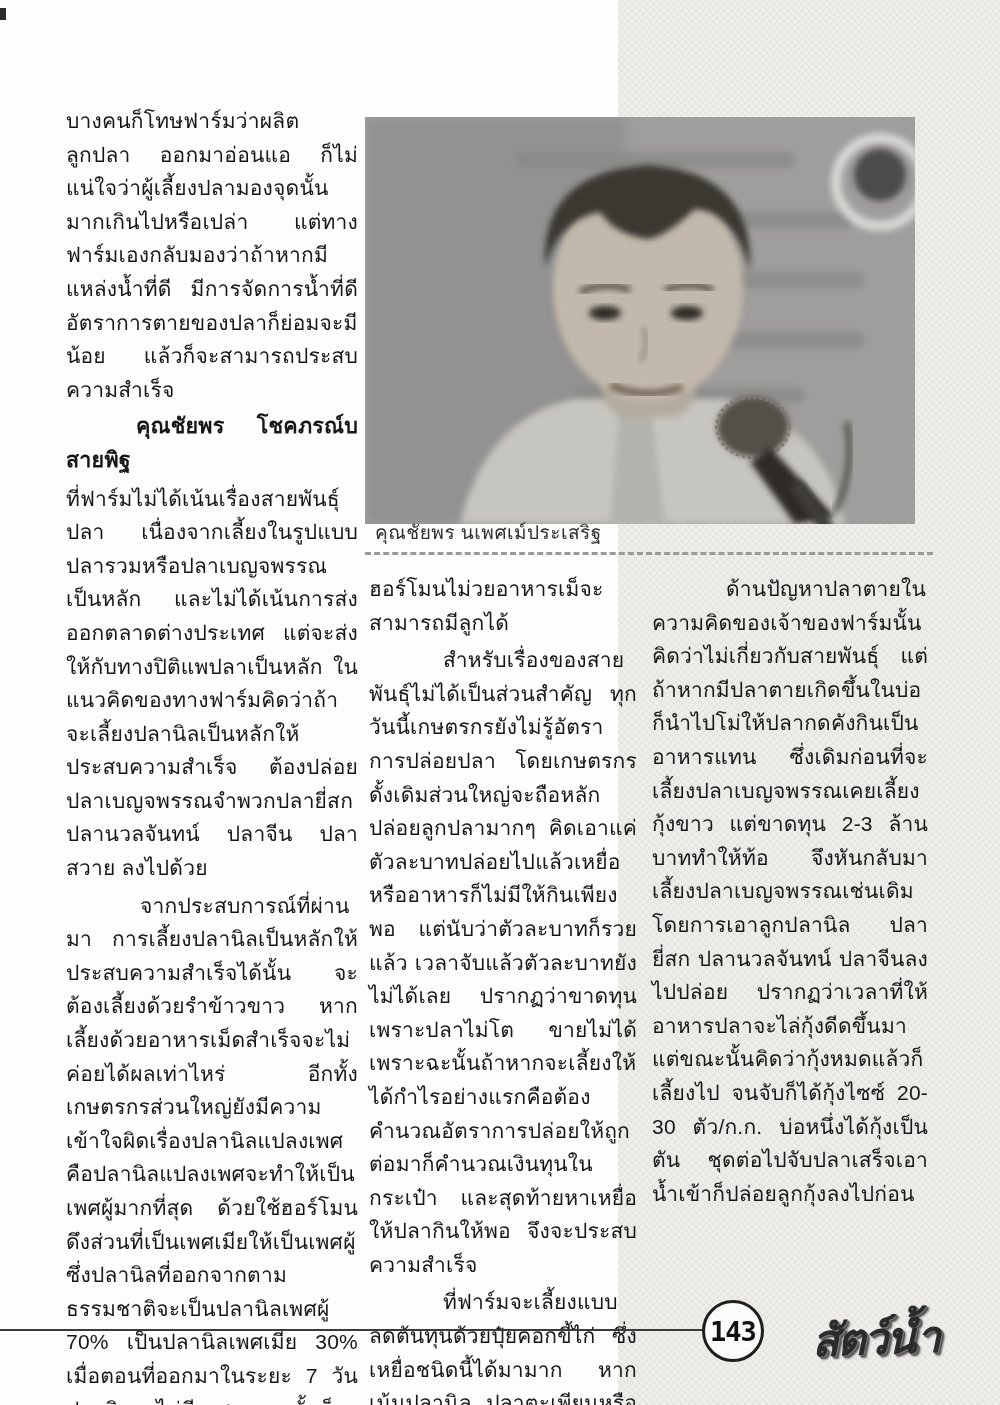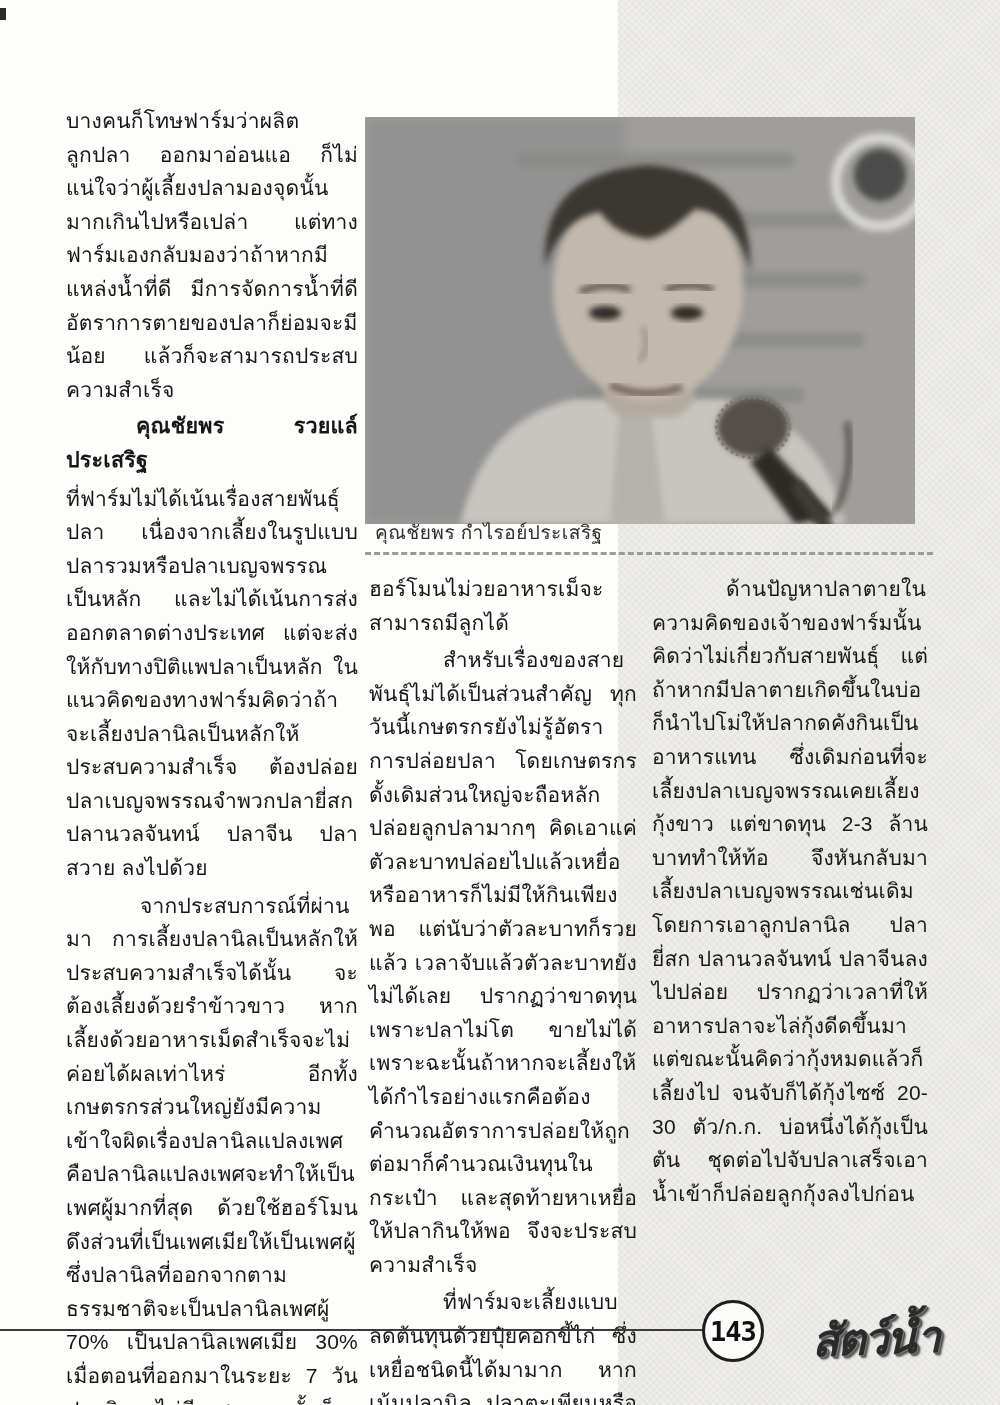--- a/index.html
+++ b/index.html
@@ -51,21 +51,21 @@
 </head>
 <body>
 
 <div class="page">
 
   <div class="paper-wash"></div>
   <div class="speck"></div>
 
   <div class="col col-left">
     <p>บางคนก็โทษฟาร์มว่าผลิตลูกปลา ออกมาอ่อนแอ ก็ไม่แน่ใจว่าผู้เลี้ยงปลามองจุดนั้นมากเกินไปหรือเปล่า แต่ทางฟาร์มเองกลับมองว่าถ้าหากมีแหล่งน้ำที่ดี มีการจัดการน้ำที่ดี อัตราการตายของปลาก็ย่อมจะมีน้อย แล้วก็จะสามารถประสบความสำเร็จ</p>
-    <p class="name-heading">คุณชัยพร รวยแล์ประเสริฐ</p>
+    <p class="name-heading">คุณชัยพร โชคภรณ์บสายพิฐ</p>
     <p>ที่ฟาร์มไม่ได้เน้นเรื่องสายพันธุ์ปลา เนื่องจากเลี้ยงในรูปแบบปลารวมหรือปลาเบญจพรรณเป็นหลัก และไม่ได้เน้นการส่งออกตลาดต่างประเทศ แต่จะส่งให้กับทางปิติแพปลาเป็นหลัก ในแนวคิดของทางฟาร์มคิดว่าถ้าจะเลี้ยงปลานิลเป็นหลักให้ประสบความสำเร็จ ต้องปล่อยปลาเบญจพรรณจำพวกปลายี่สก ปลานวลจันทน์ ปลาจีน ปลาสวาย ลงไปด้วย</p>
     <p class="indent">จากประสบการณ์ที่ผ่านมา การเลี้ยงปลานิลเป็นหลักให้ประสบความสำเร็จได้นั้น จะต้องเลี้ยงด้วยรำข้าวขาว หากเลี้ยงด้วยอาหารเม็ดสำเร็จจะไม่ค่อยได้ผลเท่าไหร่ อีกทั้งเกษตรกรส่วนใหญ่ยังมีความเข้าใจผิดเรื่องปลานิลแปลงเพศ คือปลานิลแปลงเพศจะทำให้เป็นเพศผู้มากที่สุด ด้วยใช้ฮอร์โมนดึงส่วนที่เป็นเพศเมียให้เป็นเพศผู้ ซึ่งปลานิลที่ออกจากตามธรรมชาติจะเป็นปลานิลเพศผู้ 70% เป็นปลานิลเพศเมีย 30% เมื่อตอนที่ออกมาในระยะ 7 วันปลานิลจะไม่มีเพศ จากนั้นก็จะใช้ฮอร์โมนดึงอีก 30% ให้เป็นเพศผู้ ซึ่งจุดนี้เกษตรกรหลายรายจะยังไม่เข้าใจ โดยส่วนมากจะเข้าใจว่าเป็นปลานิลหมัน แต่ถ้าหากให้</p>
   </div>
 
   <div class="photo">
     <svg width="550" height="407" viewBox="0 0 550 407" xmlns="http://www.w3.org/2000/svg">
       <defs>
         <filter id="soft" x="-20%" y="-20%" width="140%" height="140%">
           <feGaussianBlur stdDeviation="3"></feGaussianBlur>
         </filter>
@@ -109,21 +109,21 @@
       <g>
         <ellipse cx="388" cy="310" rx="36" ry="30" fill="#55504a" filter="url(#soft)"></ellipse>
         <ellipse cx="388" cy="310" rx="36" ry="30" fill="none" stroke="#807a72" stroke-width="4" stroke-dasharray="3 3"></ellipse>
         <path d="M405 330 L470 400 L430 407 L385 345 Z" fill="#2e2b28" filter="url(#soft)"></path>
         <rect x="440" y="360" width="14" height="60" rx="6" transform="rotate(-35 447 390)" fill="#413d39" filter="url(#soft)"></rect>
         <path d="M470 395 q20 -40 12 -90" stroke="#56524d" stroke-width="6" fill="none" filter="url(#soft)"></path>
       </g>
     </svg>
   </div>
 
-  <div class="caption">คุณชัยพร  กำไรอย์ประเสริฐ</div>
+  <div class="caption">คุณชัยพร  นเพศเม์ประเสริฐ</div>
   <div class="caption-rule"></div>
 
   <div class="col col-mid">
     <p>ฮอร์โมนไม่วยอาหารเม็จะสามารถมีลูกได้</p>
     <p class="indent">สำหรับเรื่องของสายพันธุ์ไม่ได้เป็นส่วนสำคัญ ทุกวันนี้เกษตรกรยังไม่รู้อัตราการปล่อยปลา โดยเกษตรกรดั้งเดิมส่วนใหญ่จะถือหลักปล่อยลูกปลามากๆ คิดเอาแค่ตัวละบาทปล่อยไปแล้วเหยื่อหรืออาหารก็ไม่มีให้กินเพียงพอ แต่นับว่าตัวละบาทก็รวยแล้ว เวลาจับแล้วตัวละบาทยังไม่ได้เลย ปรากฏว่าขาดทุนเพราะปลาไม่โต ขายไม่ได้ เพราะฉะนั้นถ้าหากจะเลี้ยงให้ได้กำไรอย่างแรกคือต้องคำนวณอัตราการปล่อยให้ถูก ต่อมาก็คำนวณเงินทุนในกระเป๋า และสุดท้ายหาเหยื่อให้ปลากินให้พอ จึงจะประสบความสำเร็จ</p>
     <p class="indent">ที่ฟาร์มจะเลี้ยงแบบลดต้นทุนด้วยปุ๋ยคอกขี้ไก่ ซึ่งเหยื่อชนิดนี้ได้มามาก หากเน้นปลานิล ปลาตะเพียนหรือปลาเนื้อขาวจะไม่ไหว ก็เลยต้อง</p>
   </div>
 
   <div class="col col-right">
     <p class="indent">ด้านปัญหาปลาตายในความคิดของเจ้าของฟาร์มนั้น คิดว่าไม่เกี่ยวกับสายพันธุ์ แต่ถ้าหากมีปลาตายเกิดขึ้นในบ่อก็นำไปโม่ให้ปลากดคังกินเป็นอาหารแทน ซึ่งเดิมก่อนที่จะเลี้ยงปลาเบญจพรรณเคยเลี้ยงกุ้งขาว แต่ขาดทุน 2-3 ล้านบาททำให้ท้อ จึงหันกลับมาเลี้ยงปลาเบญจพรรณเช่นเดิม โดยการเอาลูกปลานิล ปลายี่สก ปลานวลจันทน์ ปลาจีนลงไปปล่อย ปรากฏว่าเวลาที่ให้อาหารปลาจะไล่กุ้งดีดขึ้นมา แต่ขณะนั้นคิดว่ากุ้งหมดแล้วก็เลี้ยงไป จนจับก็ได้กุ้งไซซ์ 20-30 ตัว/ก.ก. บ่อหนึ่งได้กุ้งเป็นตัน ชุดต่อไปจับปลาเสร็จเอาน้ำเข้าก็ปล่อยลูกกุ้งลงไปก่อน</p>

